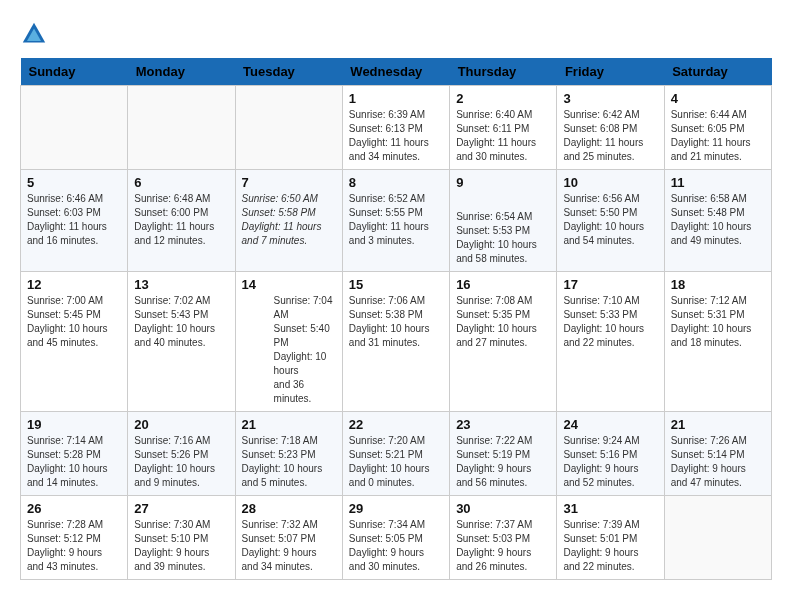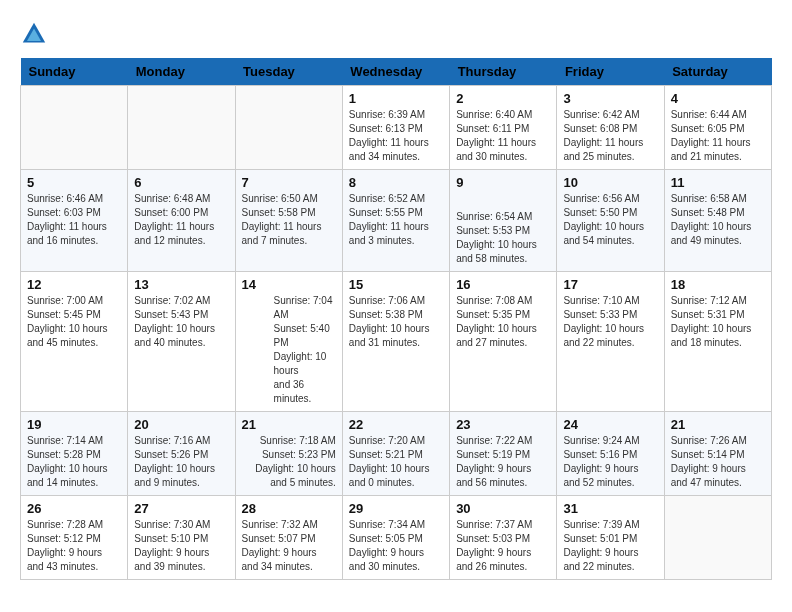--- a/index.html
+++ b/index.html
@@ -165,21 +165,21 @@
         </td>
         <td>
           <div class="day-number">6</div>
           <div class="day-info" style="white-space: pre-line;">Sunrise: 6:48 AM
 Sunset: 6:00 PM
 Daylight: 11 hours
 and 12 minutes.</div>
         </td>
         <td>
           <div class="day-number">7</div>
-          <div class="day-info" style="white-space: pre-line;">Sunrise: 6:50 AM
+          <div class="day-info" style="white-space: pre-line; font-style: italic;">Sunrise: 6:50 AM
 Sunset: 5:58 PM
 Daylight: 11 hours
 and 7 minutes.</div>
         </td>
         <td>
           <div class="day-number">8</div>
           <div class="day-info" style="white-space: pre-line;">Sunrise: 6:52 AM
 Sunset: 5:55 PM
 Daylight: 11 hours
 and 3 minutes.</div>
@@ -267,21 +267,21 @@
         </td>
         <td>
           <div class="day-number">20</div>
           <div class="day-info" style="white-space: pre-line;">Sunrise: 7:16 AM
 Sunset: 5:26 PM
 Daylight: 10 hours
 and 9 minutes.</div>
         </td>
         <td>
           <div class="day-number">21</div>
-          <div class="day-info" style="white-space: pre-line; text-align: right;">Sunrise: 7:18 AM
+          <div class="day-info" style="white-space: pre-line;">Sunrise: 7:18 AM
 Sunset: 5:23 PM
 Daylight: 10 hours
 and 5 minutes.</div>
         </td>
         <td>
           <div class="day-number">22</div>
           <div class="day-info" style="white-space: pre-line;">Sunrise: 7:20 AM
 Sunset: 5:21 PM
 Daylight: 10 hours
 and 0 minutes.</div>

